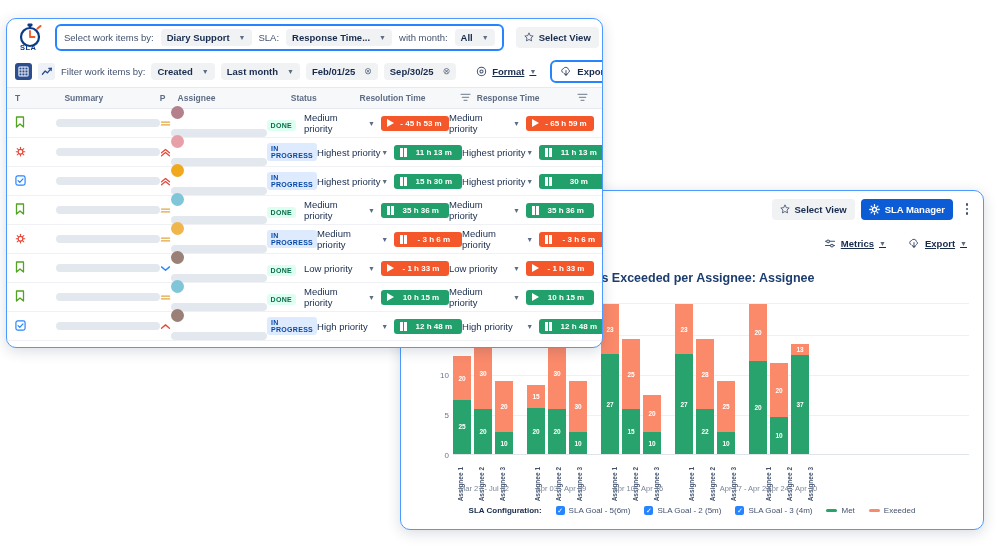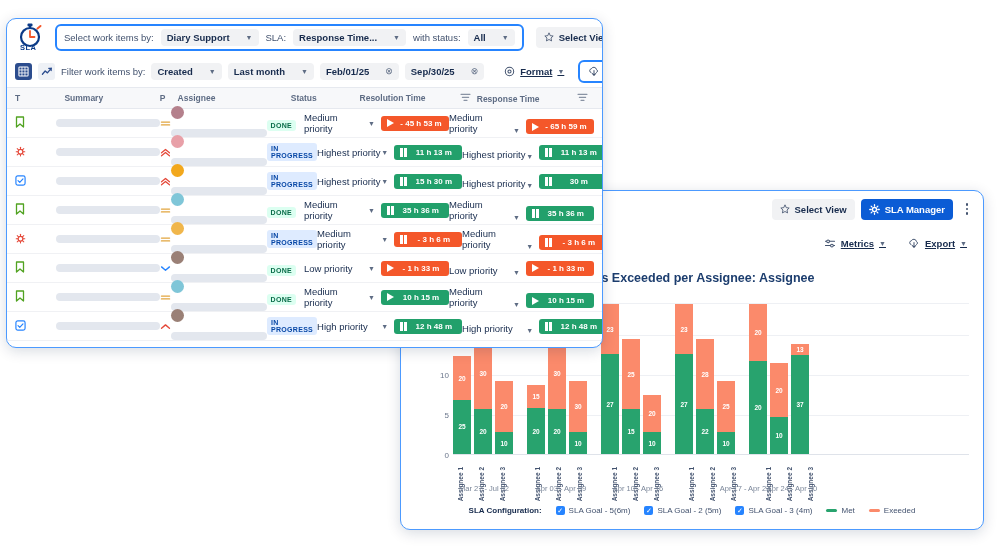--- a/index.html
+++ b/index.html
@@ -34,21 +34,21 @@
     font-size: 7.5px; font-weight: 700; color: #0b3a87; letter-spacing: .4px;
   }
 
   .outline-box {
     display: flex; align-items: center; gap: 7px;
     border: 2px solid #2684ff; border-radius: 6px;
     padding: 3px 7px;
   }
   .lbl { font-size: 9.5px; color: #42526e; white-space: nowrap; }
   .chip {
-    display: inline-flex; align-items: center; gap: 16px;
+    display: inline-flex; align-items: center; gap: 9px;
     background: #f1f2f4; border-radius: 4px;
     padding: 3px 6px; font-size: 9.5px; color: #172b4d; white-space: nowrap;
     font-weight: 500;
   }
   .chip .cv { color: #172b4d; font-weight: 600; }
   .caret { font-size: 7px; color: #5e6c84; line-height: 1; }
   .xicon { font-size: 9px; color: #5e6c84; }
 
   .spacer { flex: 1 1 auto; }
 
@@ -81,21 +81,21 @@
     border-top: 1px solid #e6e9ef; border-bottom: 1px solid #e6e9ef;
     font-size: 8.5px; color: #5e6c84; font-weight: 600;
     padding: 0 8px;
   }
   .c-t   { width: 24px; }
   .c-sum { width: 118px; margin-left: 30px; }
   .c-p   { width: 22px; }
   .c-asg { width: 140px; }
   .c-st  { width: 85px; }
   .c-res { width: 145px; display:flex; align-items:center; }
-  .c-rsp { width: 145px; display:flex; align-items:flex-end; }
+  .c-rsp { width: 145px; display:flex; align-items:center; }
   .hfilter { margin-left: auto; padding-right: 6px; }
 
   .trow {
     display: flex; align-items: center;
     height: 29px; padding: 0 8px;
     border-bottom: 1px solid #f0f1f4;
   }
   .ph { height: 8px; border-radius: 5px; background: #e3e7ee; }
   .ph.sum { width: 104px; }
   .ph.asg { width: 96px; }
@@ -208,21 +208,21 @@
         <span class="lbl">Select work items by:</span>
         <span class="chip">
           <span class="cv">Diary Support</span>
           <span class="caret">▼</span>
         </span>
         <span class="lbl">SLA:</span>
         <span class="chip">
           <span class="cv">Response Time...</span>
           <span class="caret">▼</span>
         </span>
-        <span class="lbl">with status:</span>
+        <span class="lbl">with month:</span>
         <span class="chip">
           <span class="cv">All</span>
           <span class="caret">▼</span>
         </span>
       </div>
 
       <div class="spacer"></div>
 
       <button class="btn">
         <svg width="10" height="10" viewBox="0 0 12 12">

